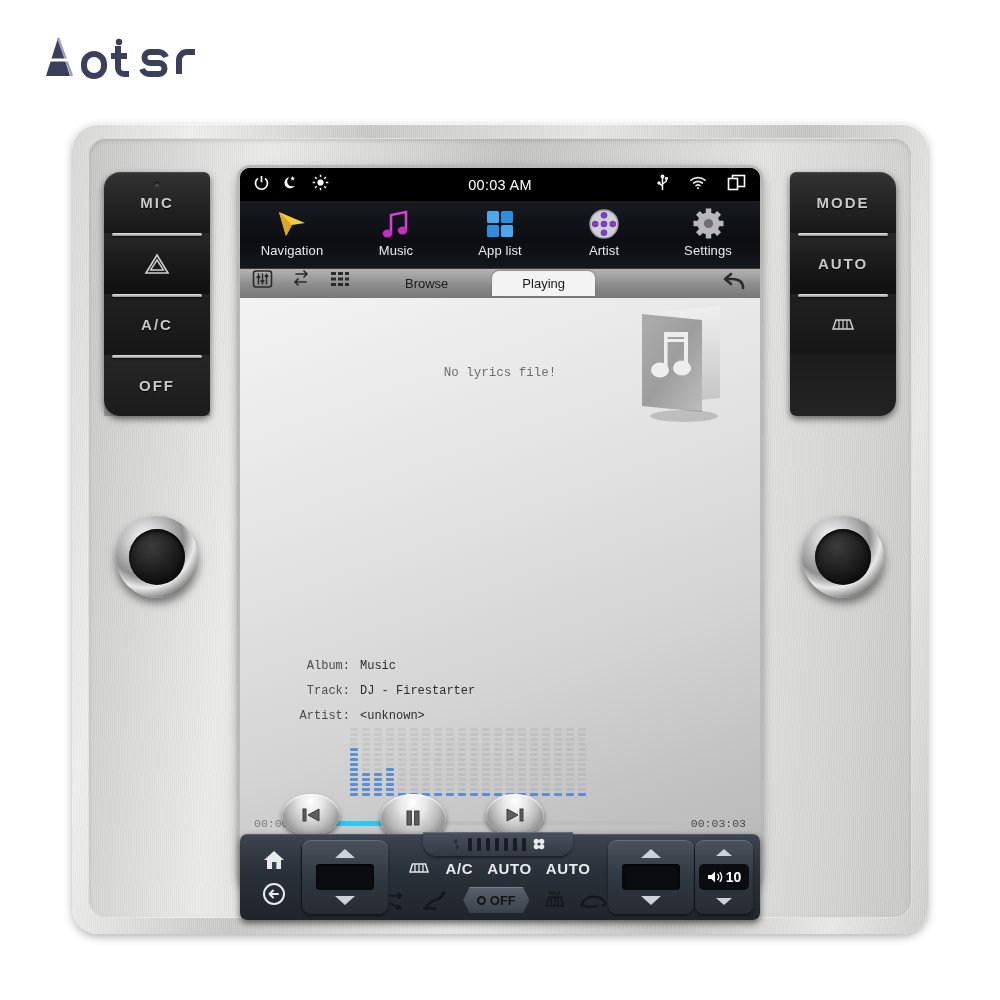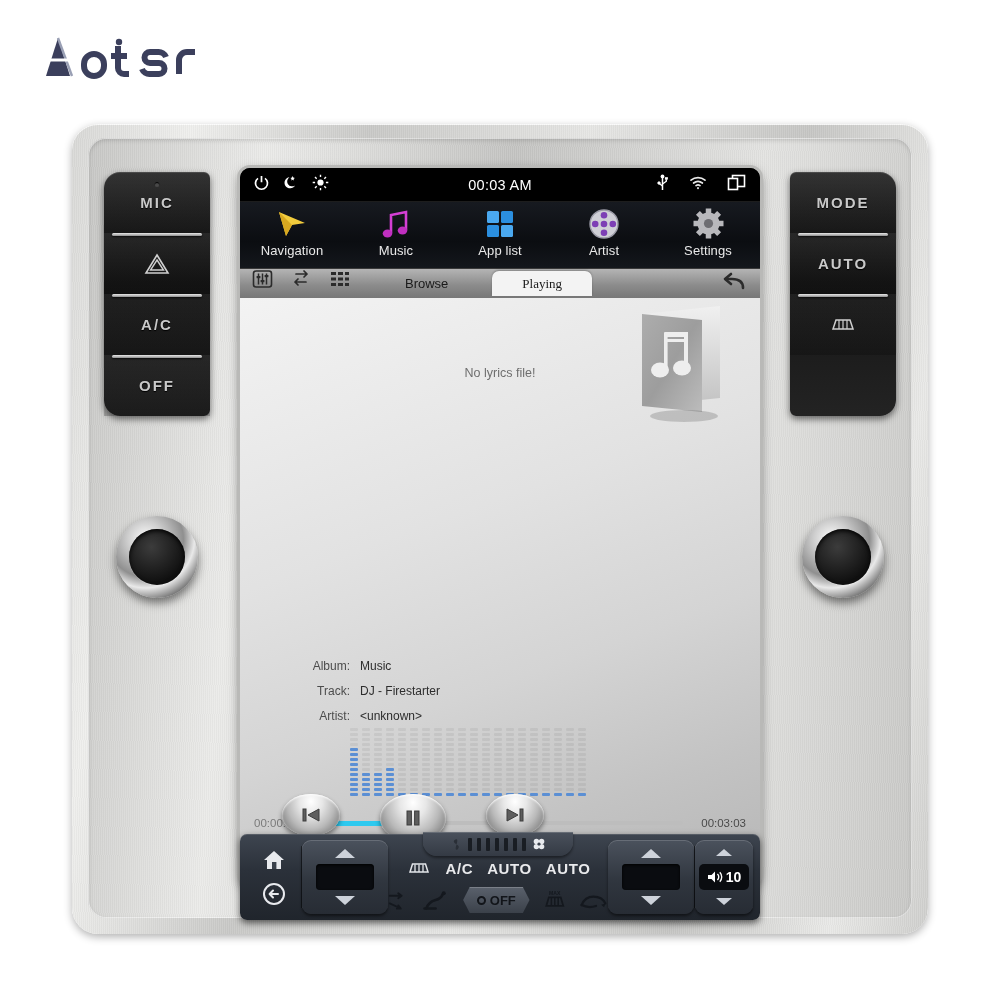--- a/index.html
+++ b/index.html
@@ -108,27 +108,28 @@
     height:30px; position:relative; display:flex; align-items:center;
     background: linear-gradient(180deg,#b4b4b4,#8c8c8c 55%,#777);
     border-top:1px solid #3a3a3a;
     gap:14px;
   }
   #tabtools{ display:flex; gap:16px; align-items:center; padding:0 10px 6px 12px; }
   .tab{
     height:25px; padding:0 30px; display:flex; align-items:center; justify-content:center;
     font-size:13px; color:#1a1a1a; border-radius:7px 7px 0 0;
   }
-  .tab.active{ background:#f3f3f3; box-shadow:0 -1px 2px rgba(0,0,0,.25);font-family:Liberation Serif, serif; }
+  .tab.active{ background:#f3f3f3; box-shadow:0 -1px 2px rgba(0,0,0,.25); }
   #backbtn{ margin-left:auto; padding:0 13px 5px 0; display:flex; align-items:flex-end; }
 
   
   #player{
     position:relative; height:calc(716px - 34px - 66px - 30px);
     background: linear-gradient(160deg,#f3f3f3 0%,#e2e2e2 38%,#d4d4d4 62%,#c3c3c3 82%,#b6b6b6 100%);
+    font-family: Liberation Mono, monospace;
   }
   #lyrics{
     position:absolute; left:0; right:0; top:68px; text-align:center;
     color:#6e6e6e; font-size:12.5px;
   }
   #albumart{
     position:absolute; right:24px; top:8px; width:112px; height:120px;
   }
   
   #spectrum{

